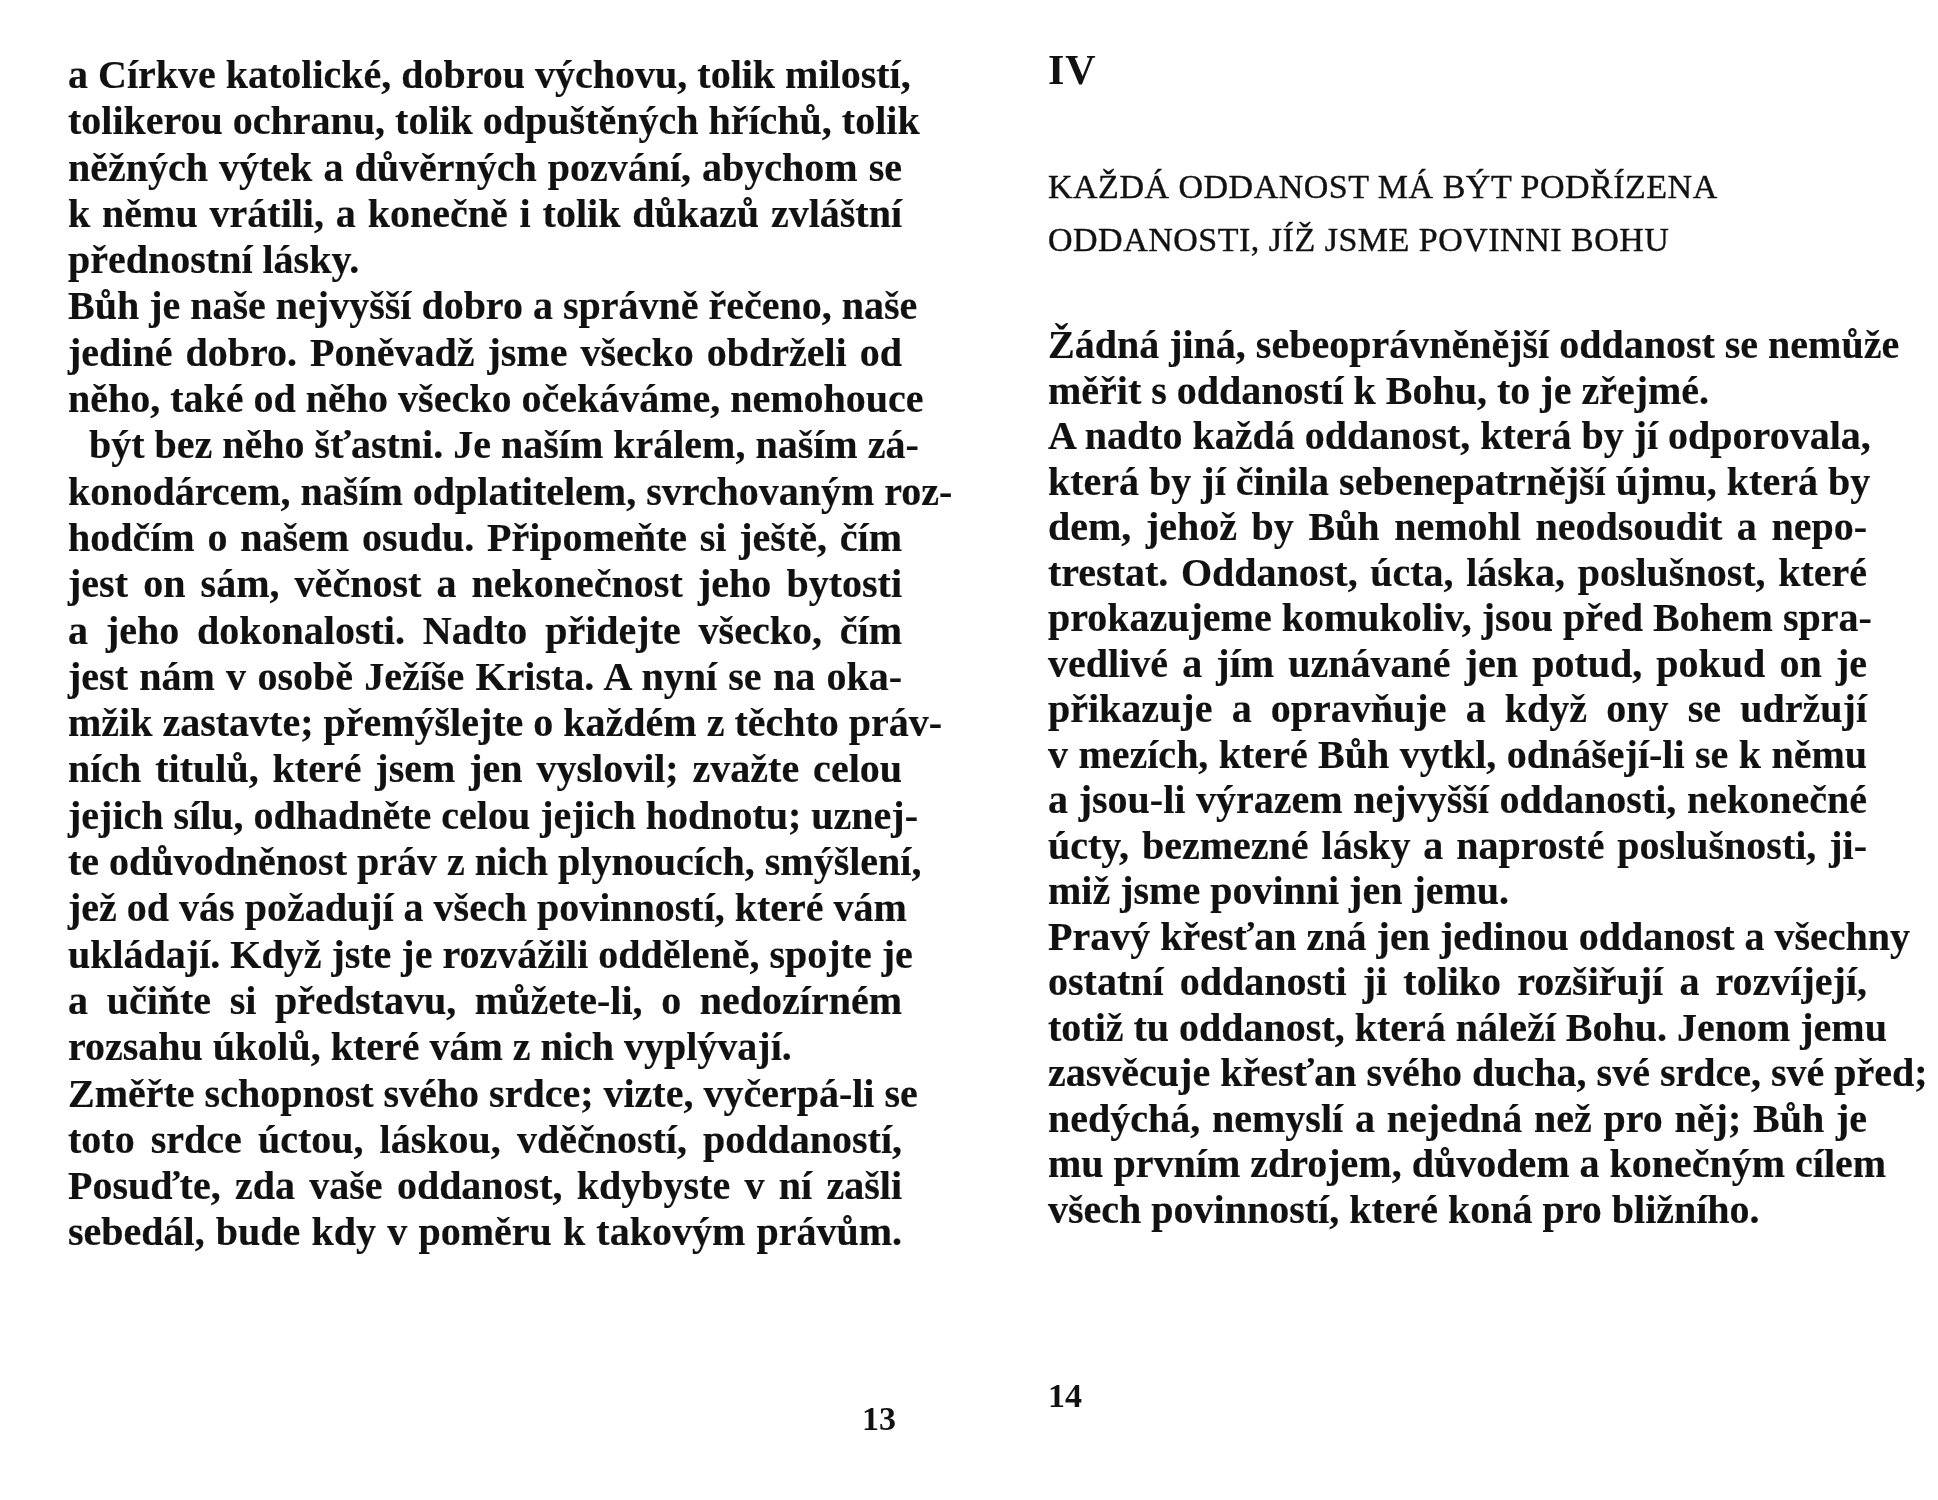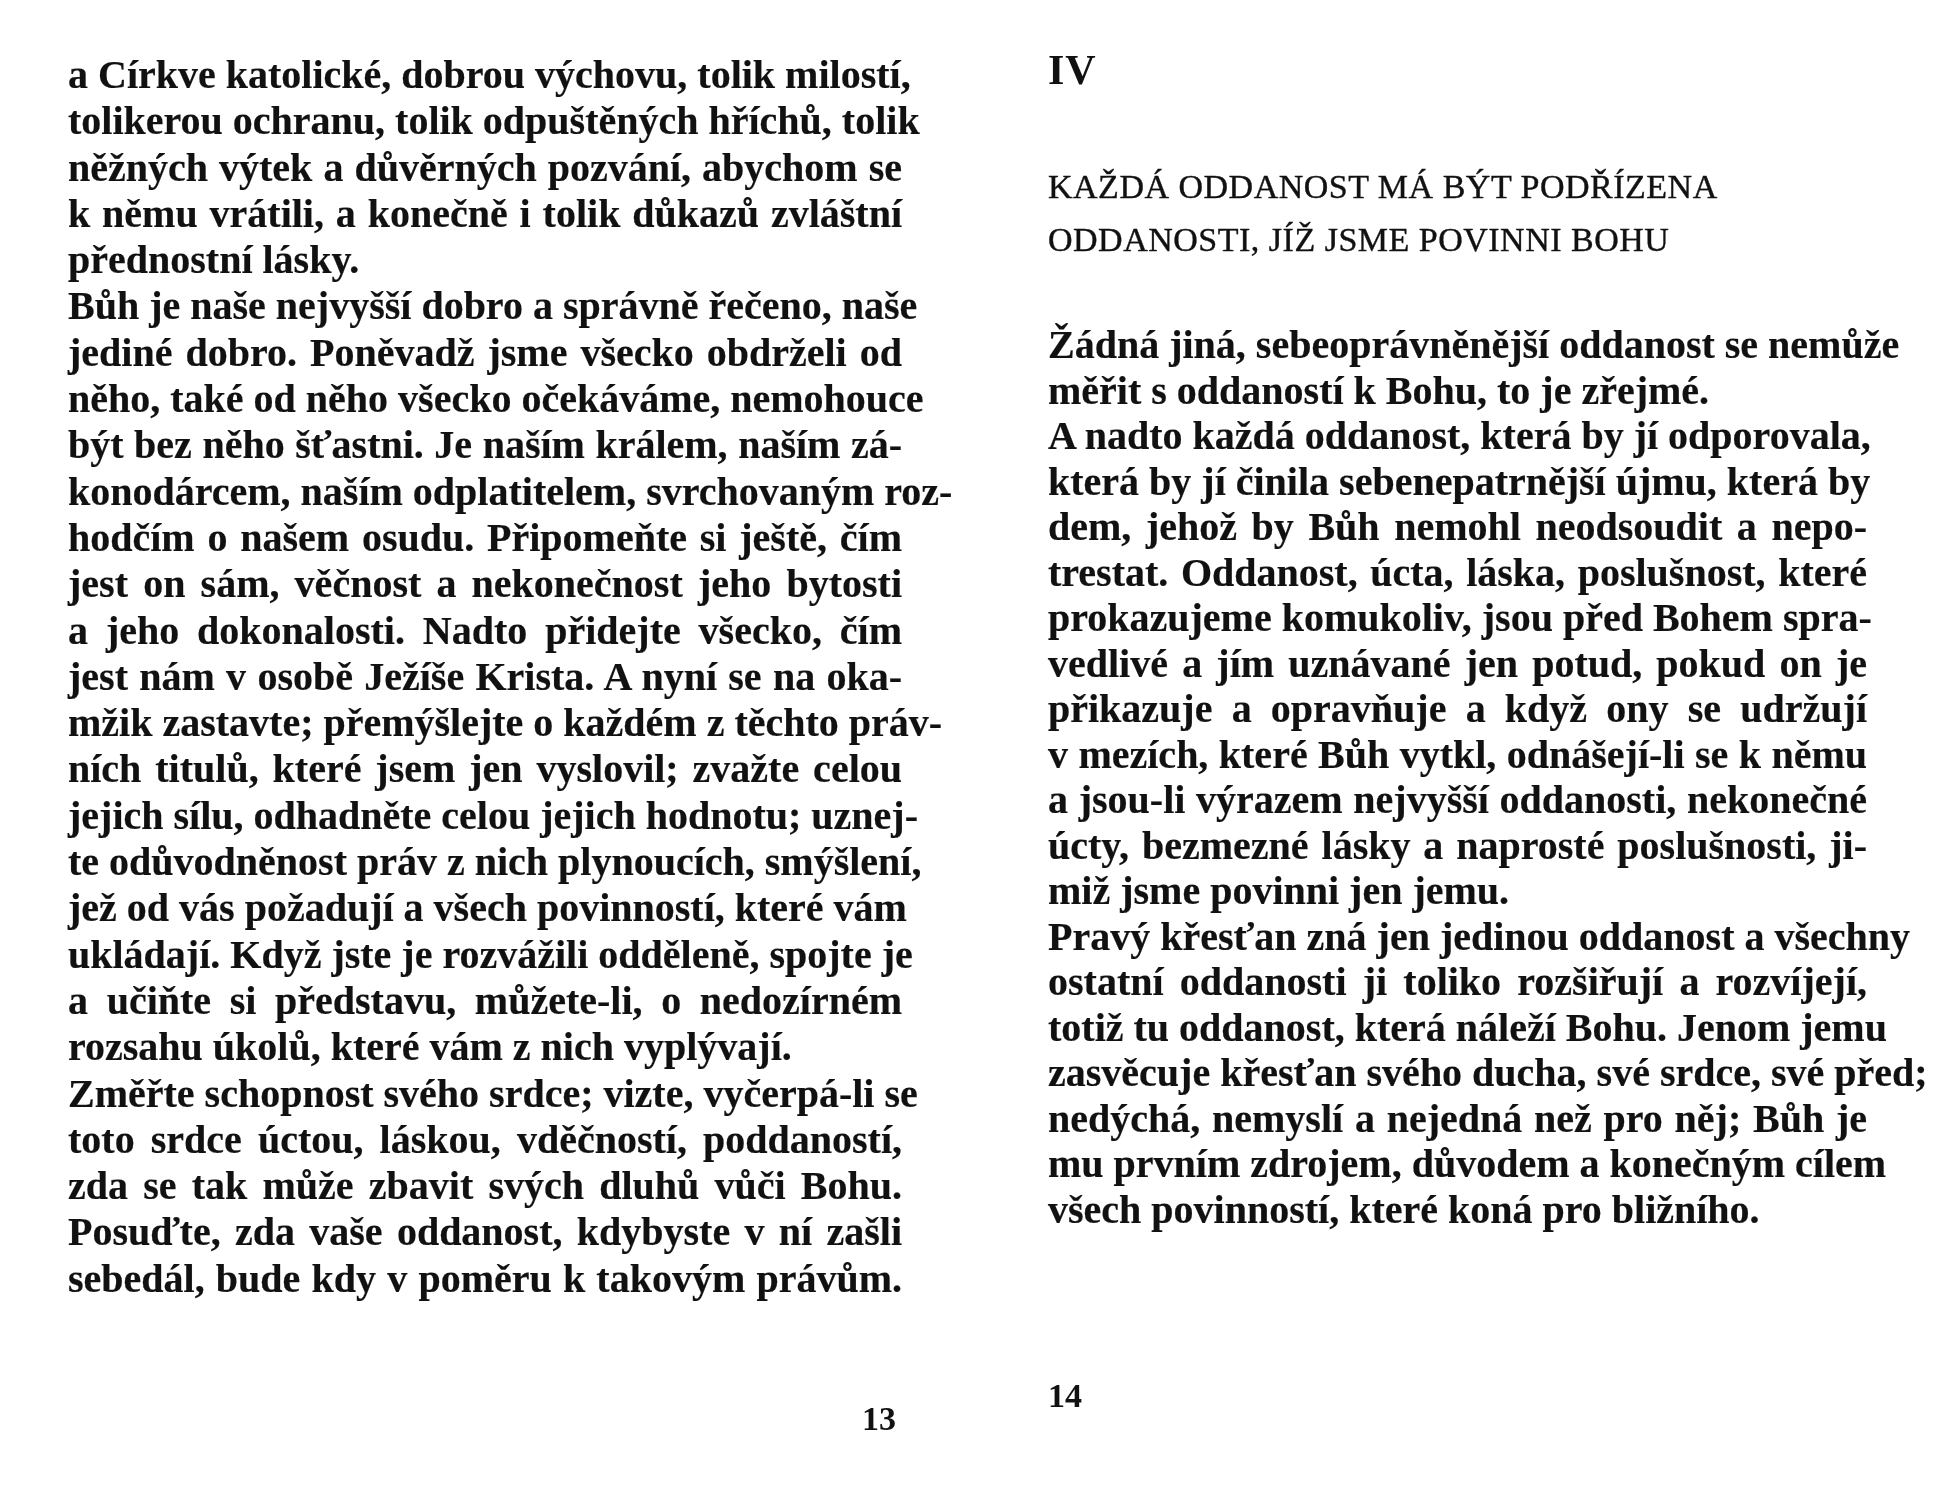--- a/index.html
+++ b/index.html
@@ -83,37 +83,36 @@
 <div class="page page-left">
   <div class="col col-left">
     <span class="line" style="white-space: nowrap;">a Církve katolické, dobrou výchovu, tolik milostí,</span>
     <span class="line" style="white-space: nowrap;">tolikerou ochranu, tolik odpuštěných hříchů, tolik</span>
     <span class="line" style="white-space: nowrap;">něžných výtek a důvěrných pozvání, abychom se</span>
     <span class="line" style="white-space: nowrap;">k němu vrátili, a konečně i tolik důkazů zvláštní</span>
     <span class="line last" style="white-space: nowrap;">přednostní lásky.</span>
     <span class="line" style="white-space: nowrap;">Bůh je naše nejvyšší dobro a správně řečeno, naše</span>
     <span class="line" style="white-space: nowrap;">jediné dobro. Poněvadž jsme všecko obdrželi od</span>
     <span class="line" style="white-space: nowrap;">něho, také od něho všecko očekáváme, nemohouce</span>
-    <span class="line" style="white-space: nowrap;">být bez něho šťastni. Je naším králem, naším zá-</span>
+    <span class="line" style="white-space: nowrap; margin-left: 21px;">být bez něho šťastni. Je naším králem, naším zá-</span>
     <span class="line" style="white-space: nowrap;">konodárcem, naším odplatitelem, svrchovaným roz-</span>
     <span class="line" style="white-space: nowrap;">hodčím o našem osudu. Připomeňte si ještě, čím</span>
     <span class="line" style="white-space: nowrap;">jest on sám, věčnost a nekonečnost jeho bytosti</span>
     <span class="line" style="white-space: nowrap;">a jeho dokonalosti. Nadto přidejte všecko, čím</span>
     <span class="line" style="white-space: nowrap;">jest nám v osobě Ježíše Krista. A nyní se na oka-</span>
     <span class="line" style="white-space: nowrap;">mžik zastavte; přemýšlejte o každém z těchto práv-</span>
     <span class="line" style="white-space: nowrap;">ních titulů, které jsem jen vyslovil; zvažte celou</span>
     <span class="line" style="white-space: nowrap;">jejich sílu, odhadněte celou jejich hodnotu; uznej-</span>
     <span class="line" style="white-space: nowrap;">te odůvodněnost práv z nich plynoucích, smýšlení,</span>
     <span class="line" style="white-space: nowrap;">jež od vás požadují a všech povinností, které vám</span>
     <span class="line" style="white-space: nowrap;">ukládají. Když jste je rozvážili odděleně, spojte je</span>
     <span class="line" style="white-space: nowrap;">a učiňte si představu, můžete-li, o nedozírném</span>
     <span class="line last" style="white-space: nowrap;">rozsahu úkolů, které vám z nich vyplývají.</span>
     <span class="line" style="white-space: nowrap;">Změřte schopnost svého srdce; vizte, vyčerpá-li se</span>
     <span class="line" style="white-space: nowrap;">toto srdce úctou, láskou, vděčností, poddaností,</span>
-    <span class="line" style="white-space: nowrap;">zda se tak může zbavit svých dluhů vůči Bohu.</span>
     <span class="line" style="white-space: nowrap;">Posuďte, zda vaše oddanost, kdybyste v ní zašli</span>
     <span class="line" style="white-space: nowrap;">sebedál, bude kdy v poměru k takovým právům.</span>
   </div>
   <div class="page-number pn-left">13</div>
 </div>
 
 <div class="page page-right">
   <div class="chapter-num">IV</div>
   <div class="chapter-title">
     <span class="tline">KAŽDÁ ODDANOST MÁ BÝT PODŘÍZENA</span>

